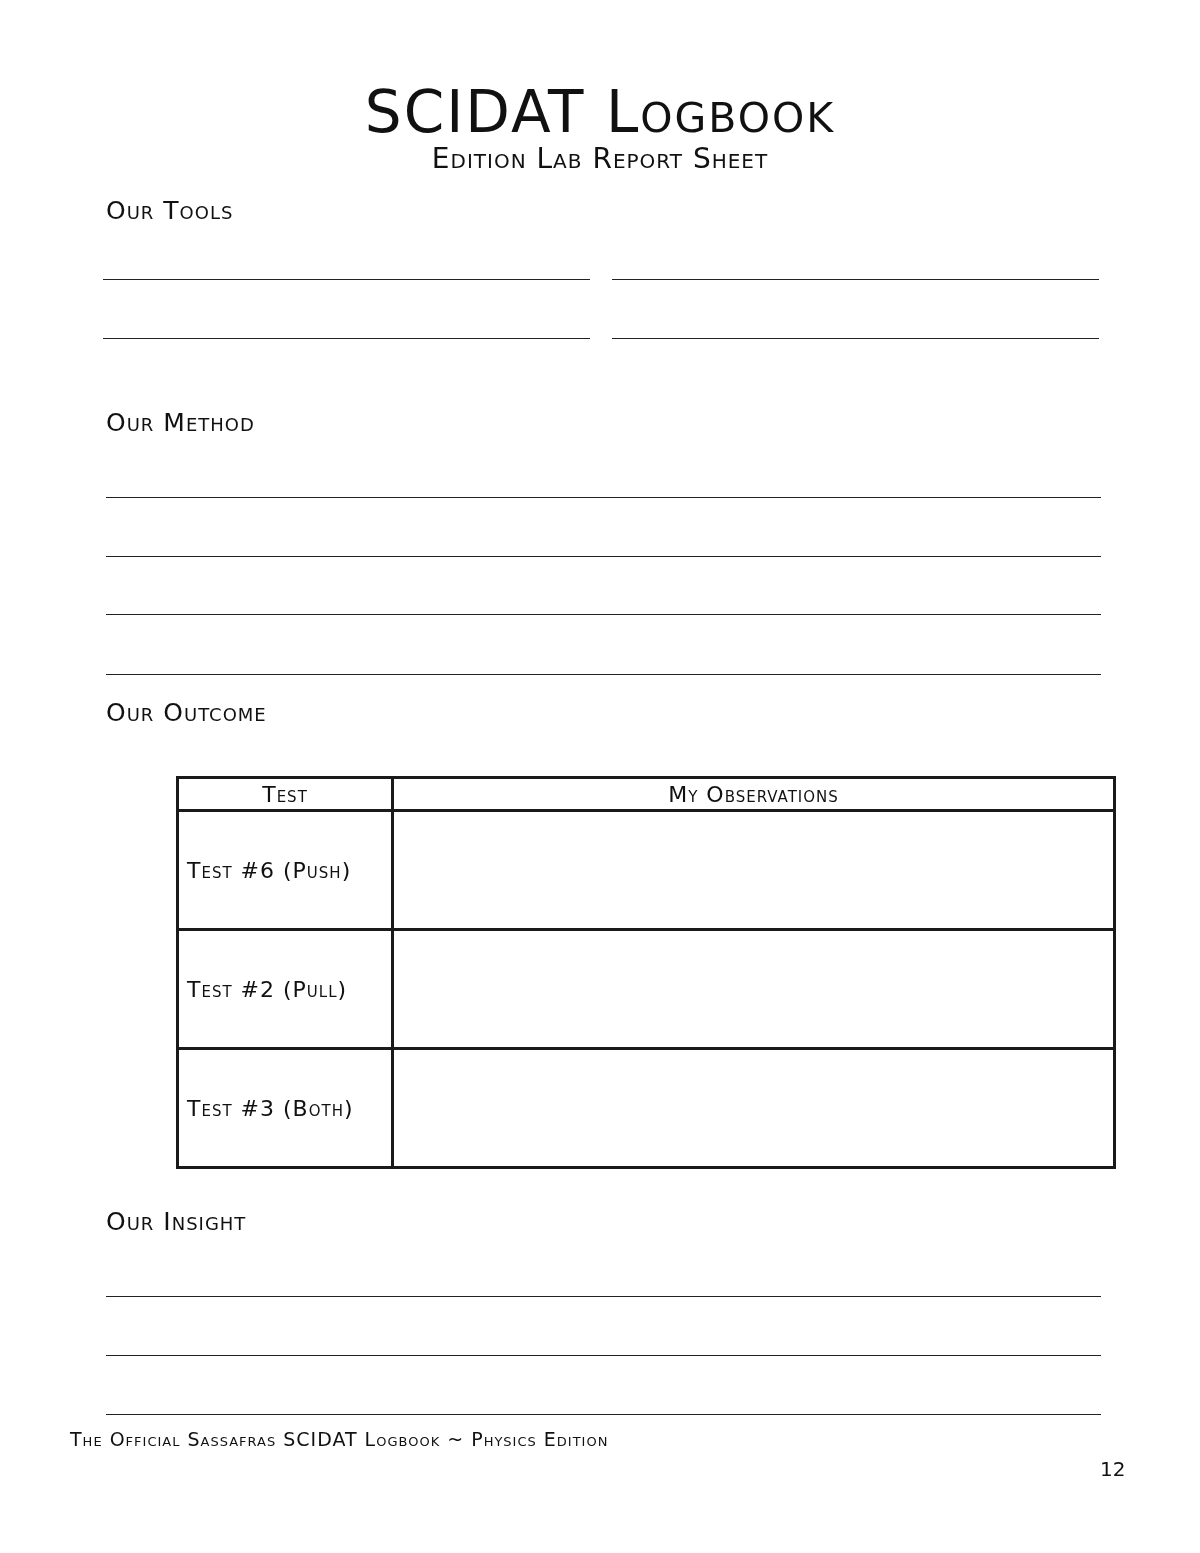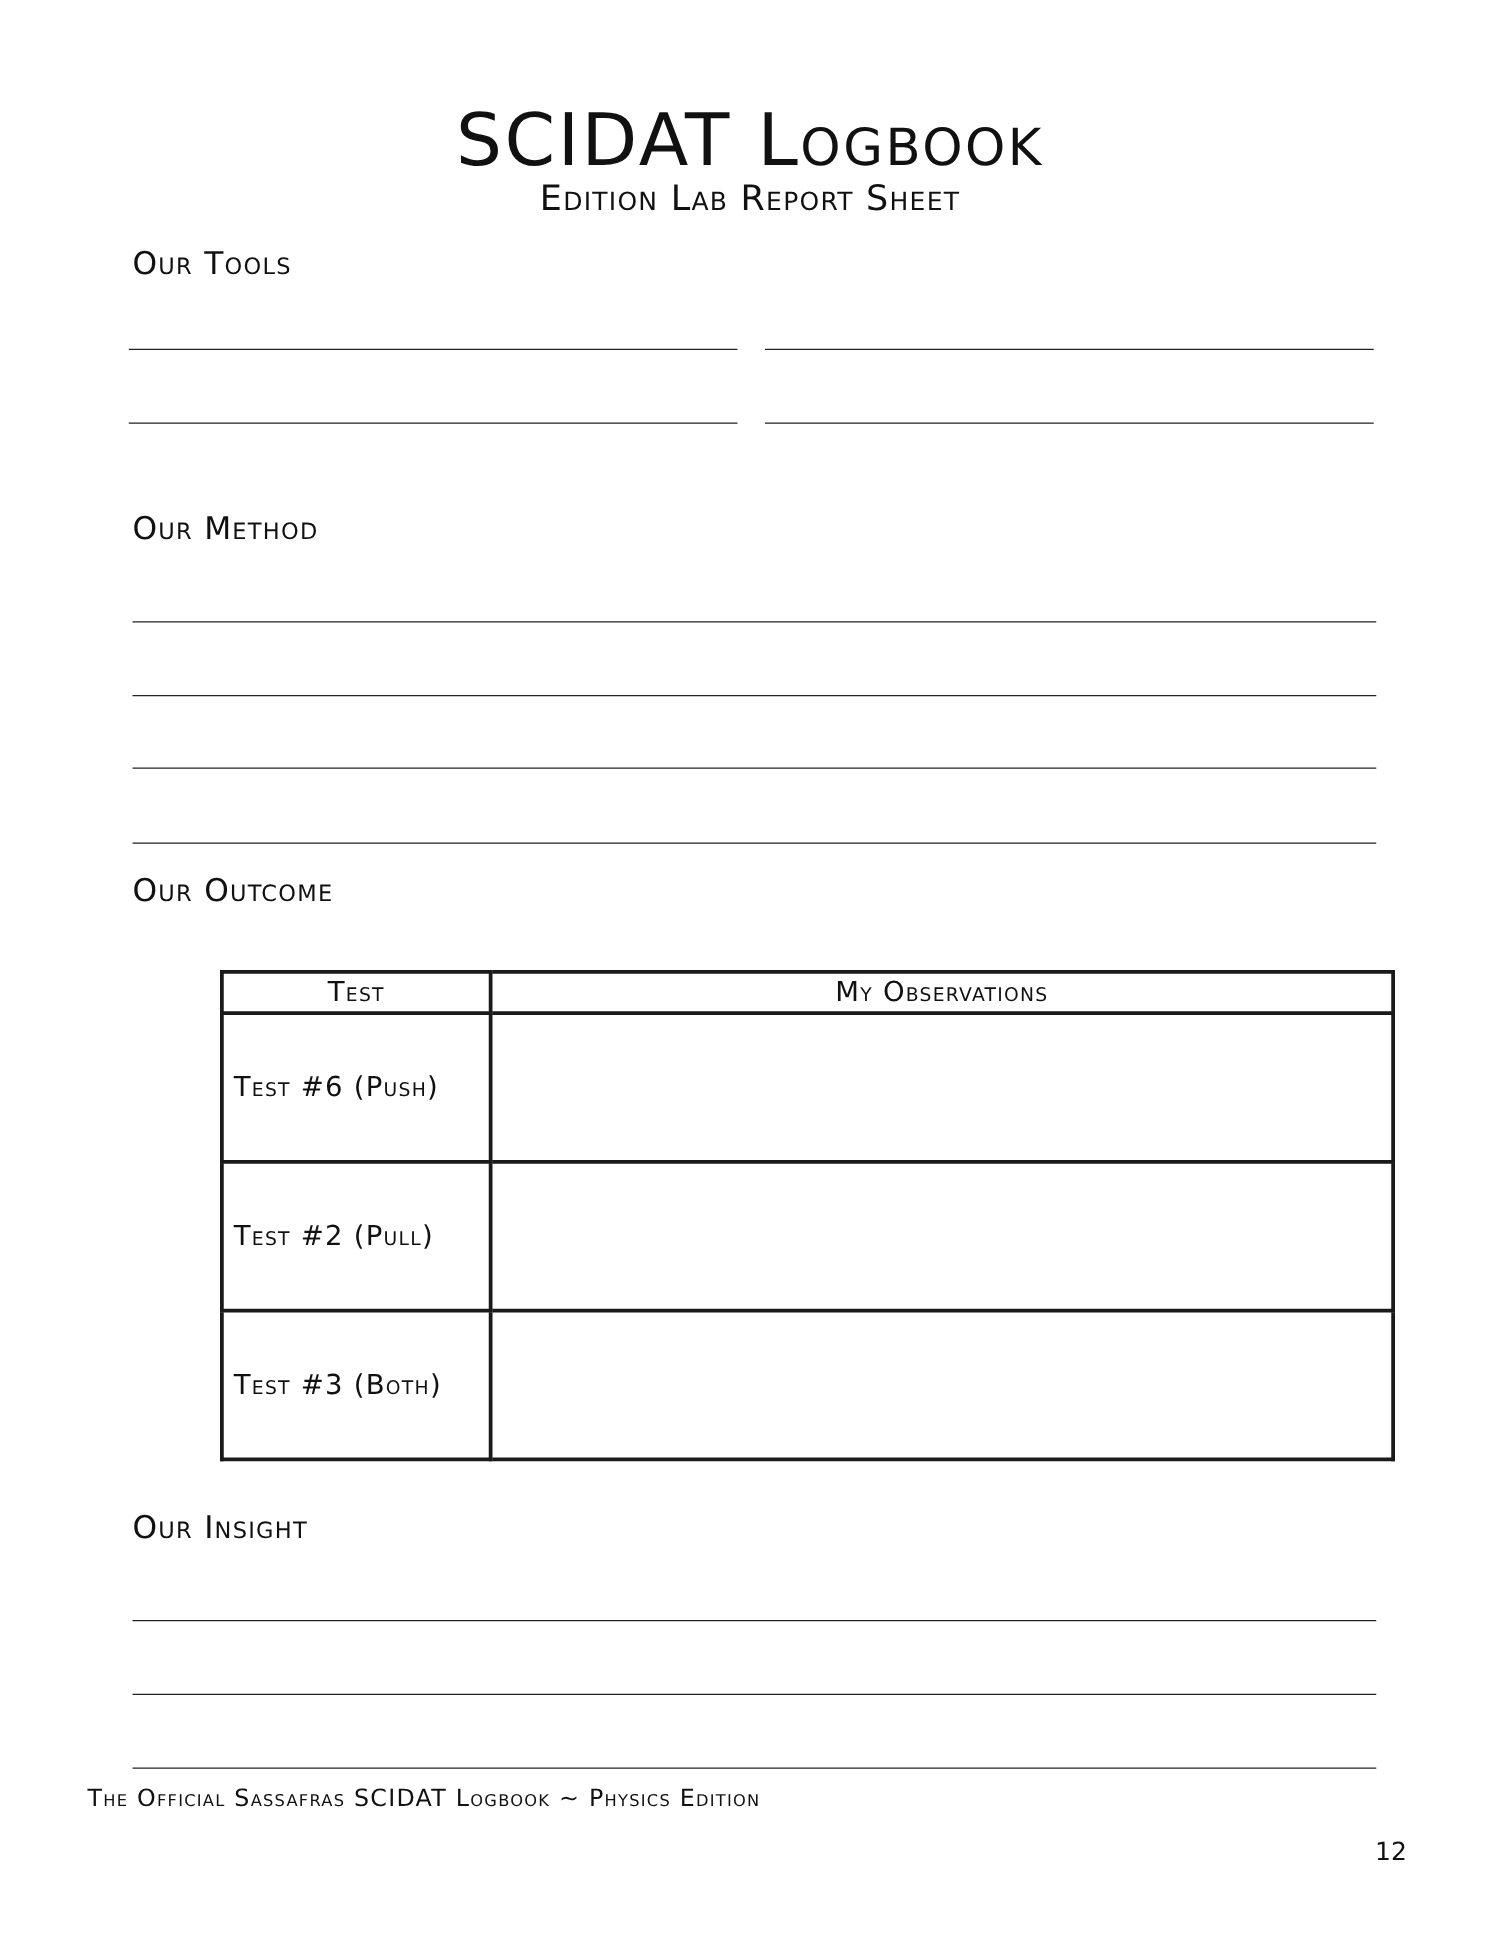--- a/index.html
+++ b/index.html
@@ -10,21 +10,21 @@
   .title { left: 0; width: 1200px; top: 78px; text-align: center; font-size: 58px; letter-spacing: 2px; }
   .subtitle { left: 0; width: 1200px; top: 142px; text-align: center; font-size: 28px; }
   .section { left: 106px; font-size: 25px; }
   .line { height: 0; border-top: 1.5px solid #222; }
   table.obs { position: absolute; left: 176px; top: 765px; width: 940px; border-collapse: collapse; margin-top: 11px; }
   table.obs th, table.obs td { border: 3px solid #1a1a1a; font-weight: normal; }
   table.obs th { height: 30px; font-size: 22px; text-align: center; padding: 0; }
   table.obs td { height: 116px; font-size: 22px; padding: 0 0 0 8px; text-align: left; }
   table.obs td.obs-cell { padding: 0; }
   .footer { left: 70px; top: 1428px; font-size: 19px; }
-  .pagenum { left: 1100px; top: 1457px; font-size: 20px; margin-top: 12px; }
+  .pagenum { left: 1100px; top: 1457px; font-size: 20px; }
 </style>
 </head>
 <body>
 
 <div class="abs title sc">SCIDAT Logbook</div>
 <div class="abs subtitle sc">Edition Lab Report Sheet</div>
 
 <div class="abs section sc" style="top:196px;">Our Tools</div>
 <div class="abs line" style="left:103px; width:487px; top:279px;"></div>
 <div class="abs line" style="left:612px; width:487px; top:279px;"></div>

